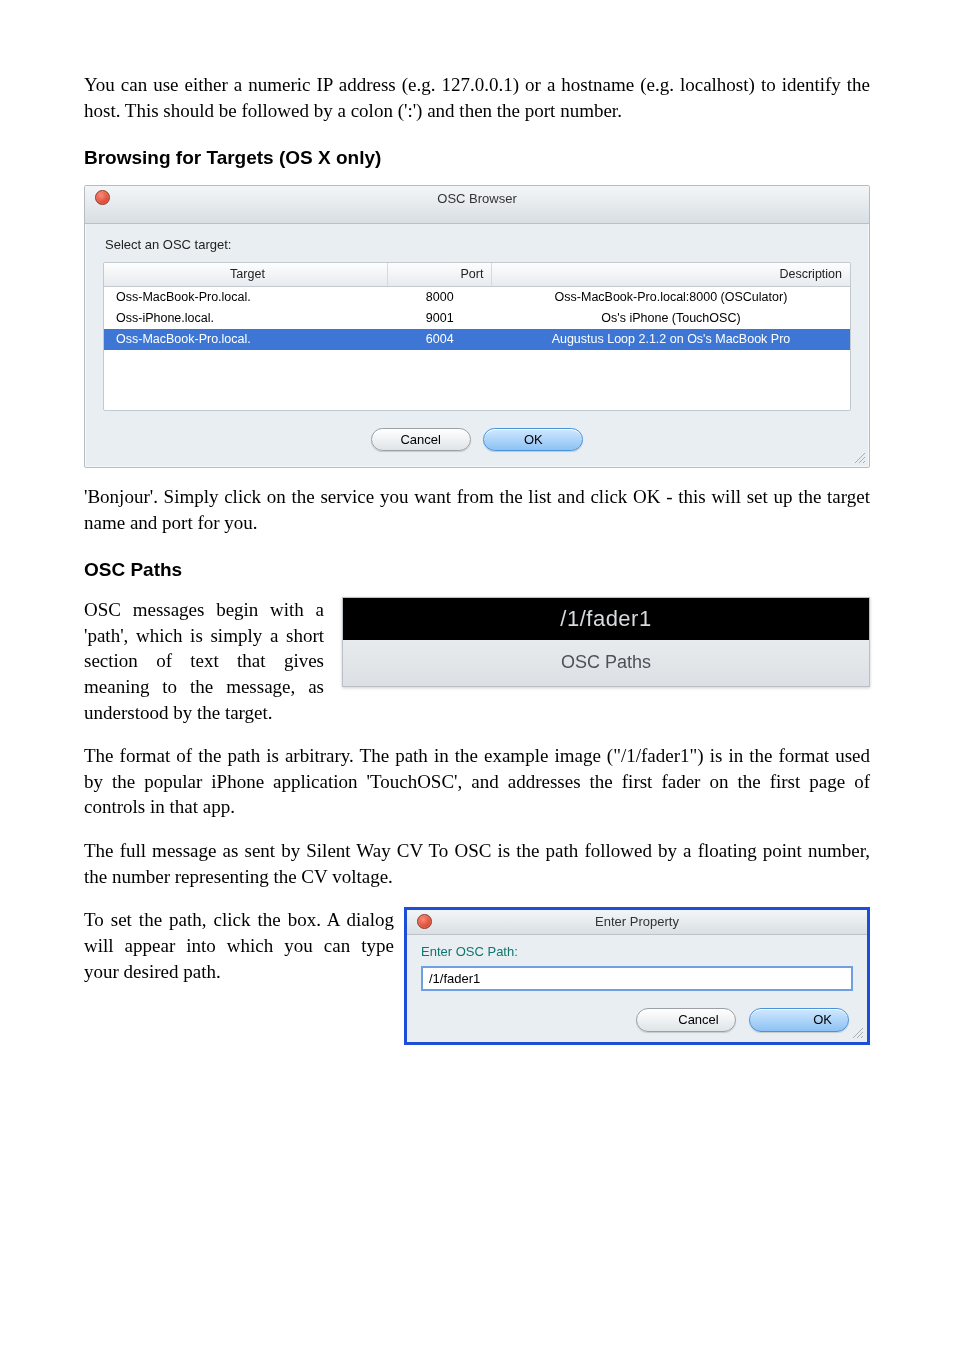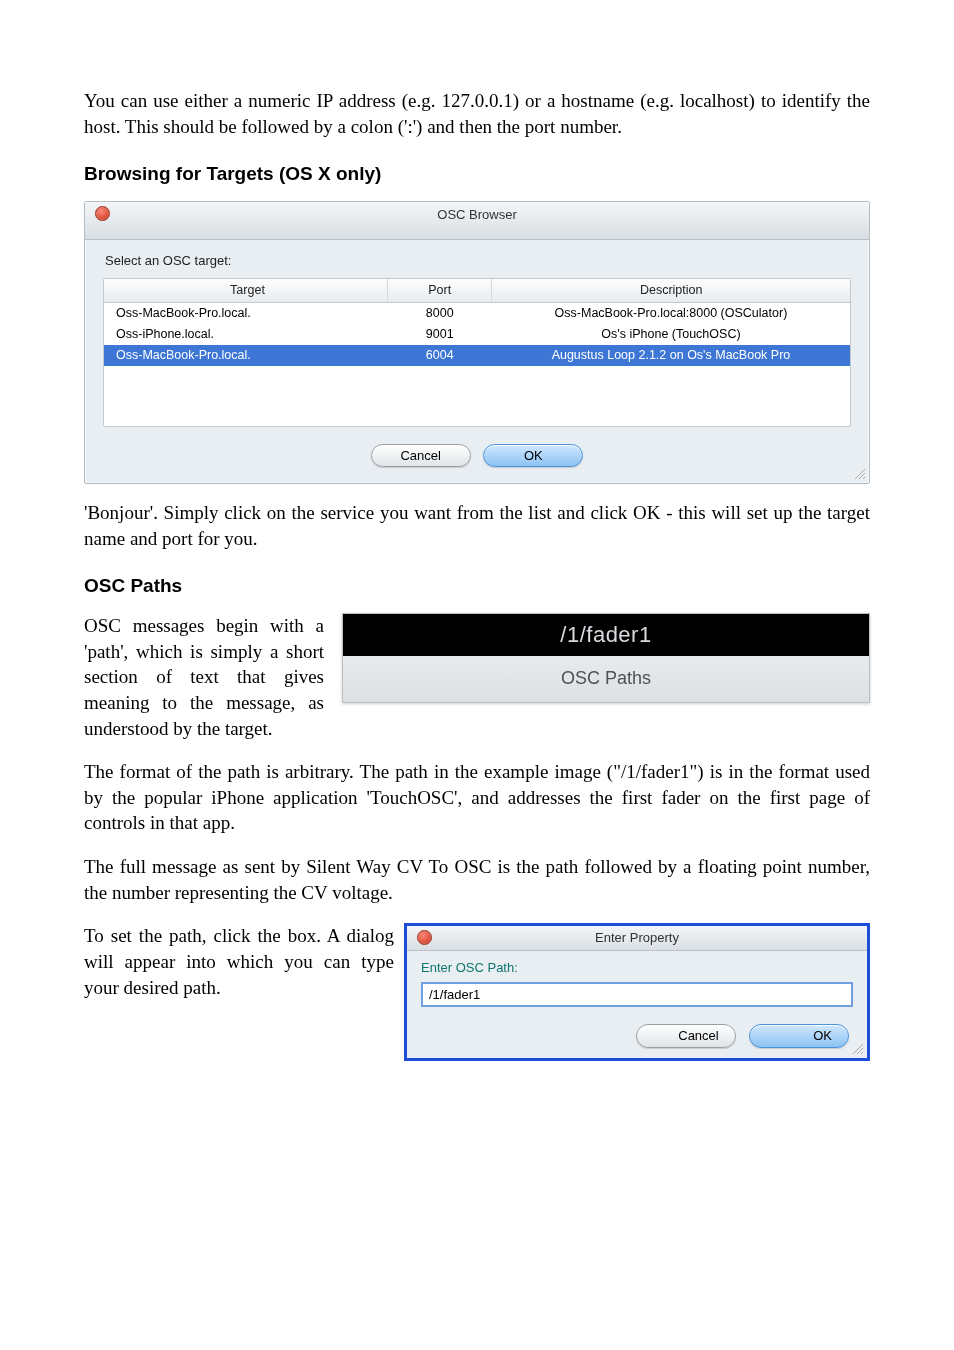--- a/index.html
+++ b/index.html
@@ -8,21 +8,20 @@
     background: #fff;
     font-family: "Palatino Linotype", "Book Antiqua", Palatino, Georgia, serif;
     color: #000;
     font-size: 19px;
     line-height: 1.35;
   }
   .page {
     width: 954px;
     padding: 72px 84px 60px 84px;
     box-sizing: border-box;
-    margin-top: 16px;
   }
   .heading {
     font-family: "Helvetica Neue", Helvetica, Arial, sans-serif;
     font-weight: 700;
     font-size: 19px;
     margin: 22px 0 14px 0;
   }
   p.body {
     margin: 0 0 18px 0;
     text-align: justify;
@@ -79,21 +78,21 @@
     font-family: "Lucida Grande", "Helvetica Neue", Arial, sans-serif;
     font-size: 12.5px;
   }
   .ob-table thead th {
     background: linear-gradient(#fdfdfd, #e7ebef);
     border-bottom: 1px solid #c3c9cf;
     border-right: 1px solid #d5dade;
     font-weight: 400;
     color: #222;
     padding: 3px 8px;
-    text-align: center;
+    text-align: right;
   }
   .ob-table thead th.tl { text-align: center; padding-left: 12px; }
   .ob-table thead th:last-child { border-right: none; }
   .ob-table tbody td {
     padding: 2px 8px;
     text-align: center;
     color: #000;
   }
   .ob-table tbody td.tl { text-align: left; padding-left: 12px; }
   .ob-table tbody tr.sel td {

